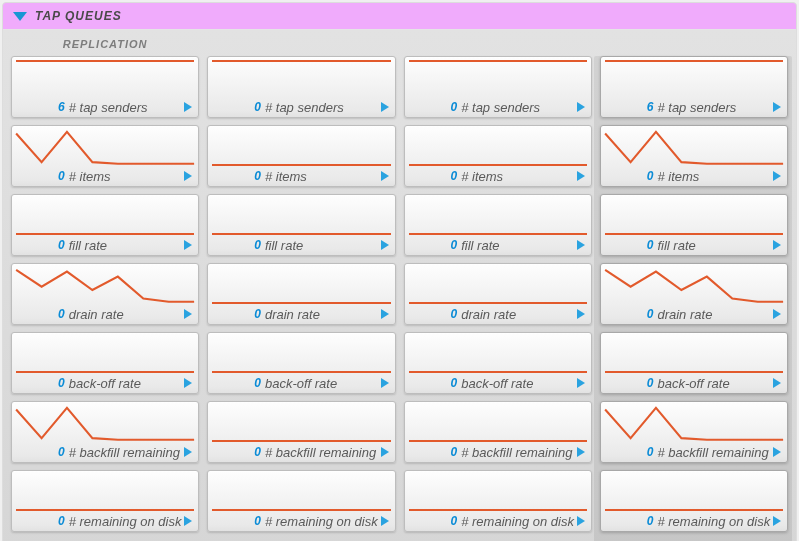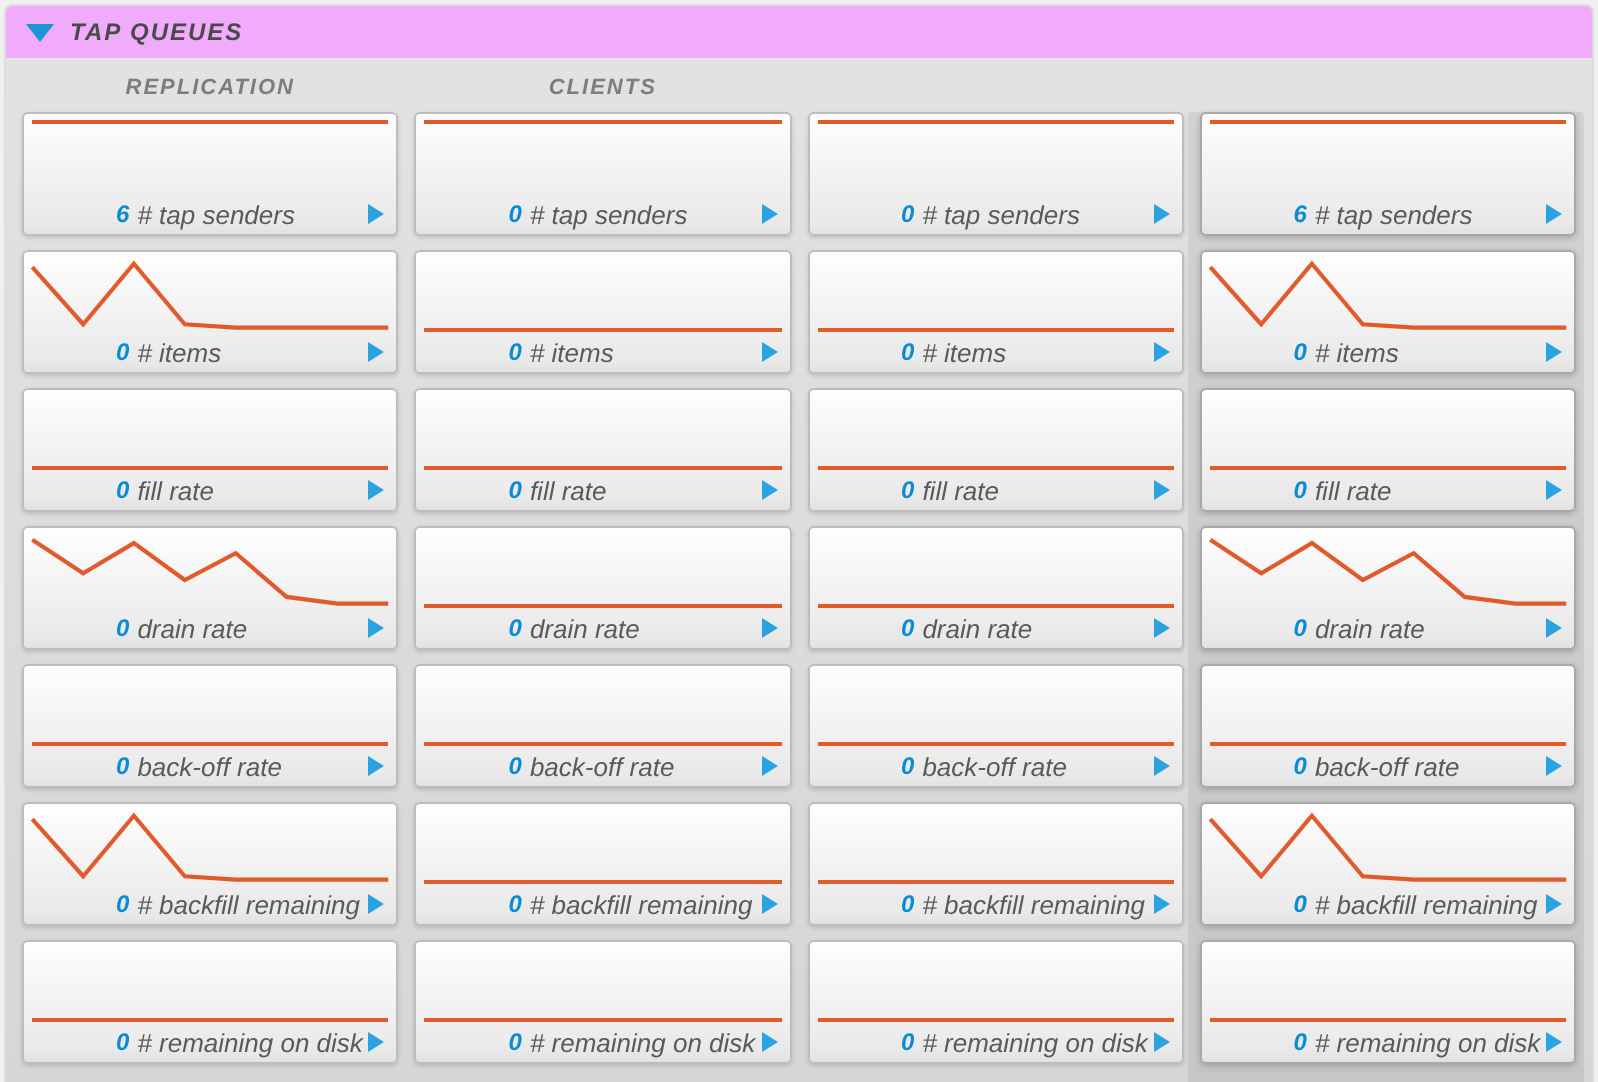--- a/index.html
+++ b/index.html
@@ -155,21 +155,20 @@
 
 <div class="panel">
   <div class="header">
     <div class="header-tri"></div>
     <div class="header-title">TAP QUEUES</div>
   </div>
   <div class="content-area">
     <div class="total-strip"></div>
     <div class="col-headers" id="col-headers">
         <div class="col-header">REPLICATION</div>
-        <div class="col-header">CLIENTS</div>
       </div>
     <div class="grid" id="grid">
         <div class="cell">
           <div class="spark">
             <div class="topline"></div>
           </div>
           <div class="label-row">
             <span class="val">6</span>
             <span class="metric"># tap senders</span>
             <span class="play"></span>

